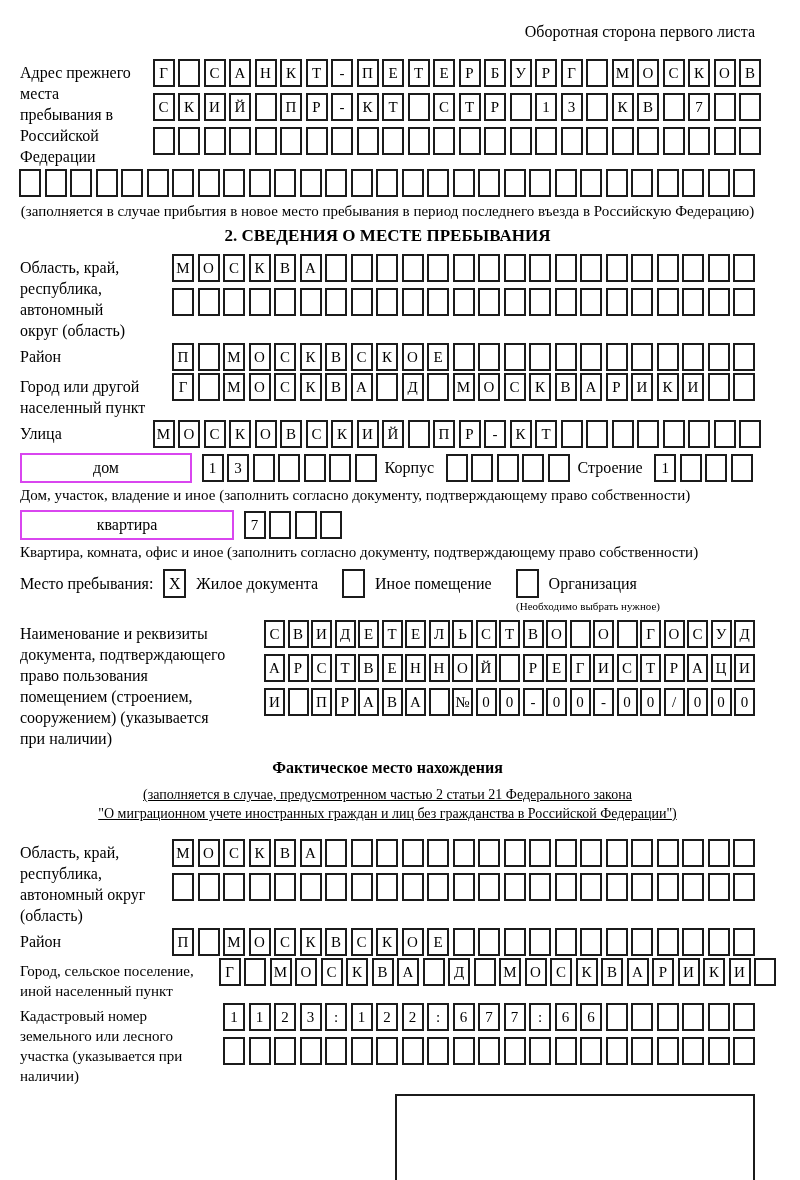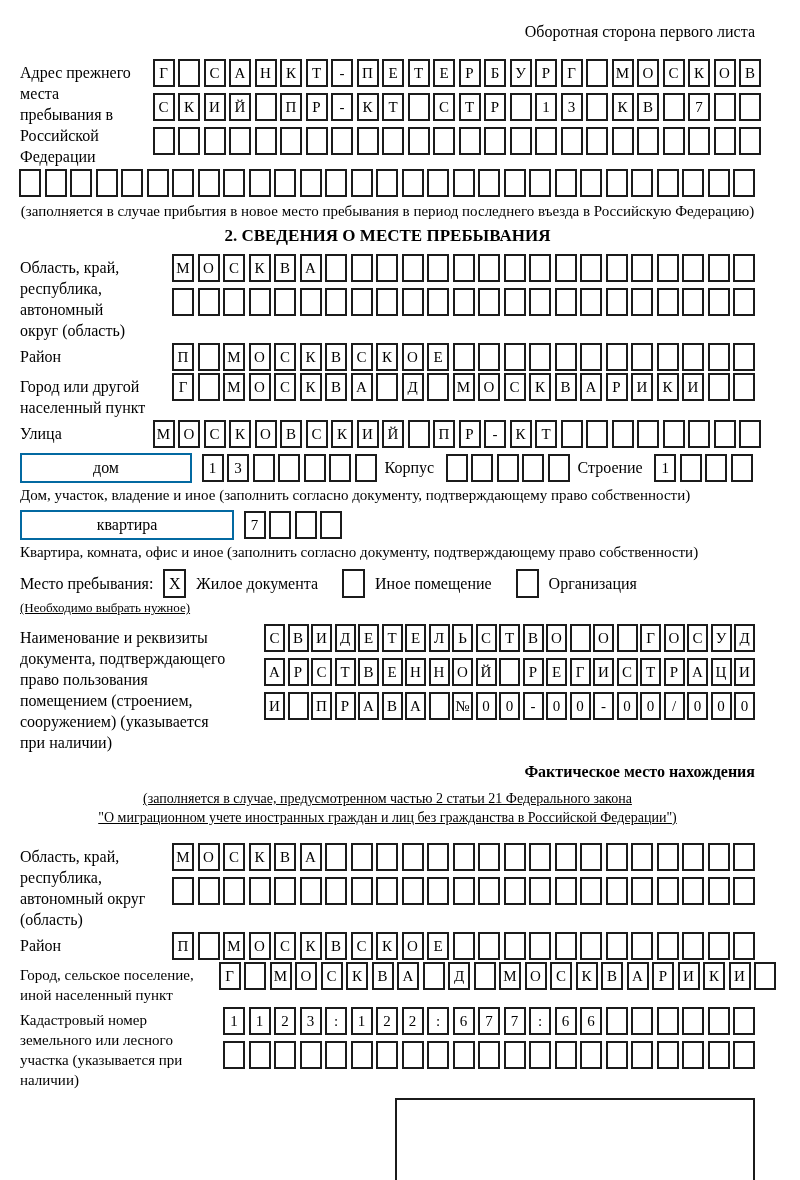--- a/index.html
+++ b/index.html
@@ -15,35 +15,35 @@
   .gridcol .cells{margin-bottom:6px;}
   .cells:last-child{margin-bottom:0;}
   .cell{flex:none;width:22px;height:28px;box-sizing:border-box;border:2px solid #1b1b1b;margin-left:3.5px;
         display:flex;align-items:center;justify-content:center;font-size:15px;background:#fff;}
   .tight .cell{width:21px;margin-left:2.5px;}
   .fullrow{margin-top:1px;}
 
   .note{font-size:15px;line-height:18px;}
   .note.center{text-align:center;}
   .sec-title{font-size:17px;font-weight:bold;text-align:center;margin:6px 0 8px 0;}
-  .sub-title{font-size:16px;font-weight:bold;text-align:right;margin:10px 0 8px 0;}
+  .sub-title{font-size:16px;font-weight:bold;text-align:center;margin:10px 0 8px 0;}
 
   .house-row{display:flex;align-items:center;margin:5px 0 3px 0;}
-  .wide-box{flex:none;box-sizing:border-box;border:2px solid #0369a1;height:30px;display:flex;
+  .wide-box{flex:none;box-sizing:border-box;border:2px solid #d946ef;height:30px;display:flex;
             align-items:center;justify-content:center;font-size:16px;background:#fff;}
   .dom-box{width:172px;margin-right:6px;}
   .kv-box{width:214px;margin-right:6px;}
   .inline-cells{display:flex;}
   .mid-label{font-size:16px;margin:0 8px;}
 
   .chk-row{display:flex;align-items:center;margin:8px 0 2px 0;font-size:16px;}
   .chk{flex:none;width:23px;height:29px;box-sizing:border-box;border:2px solid #1b1b1b;margin:0 10px;
        display:flex;align-items:center;justify-content:center;font-size:16px;}
   .chk-label{margin-right:14px;}
-  .choose-note{width:640px;text-align:left;font-size:13px;margin:2px 0 8px 0;text-decoration:underline;}
+  .choose-note{width:640px;text-align:right;font-size:11px;margin:2px 0 8px 0;}
 
   .fact-note{text-align:center;font-size:14px;line-height:19px;margin-bottom:16px;text-decoration:underline;}
   .stamp-box{width:360px;height:175px;box-sizing:border-box;border:2px solid #1b1b1b;margin-left:375px;margin-top:8px;}
   .mb6{margin-bottom:6px;}
 </style>
 </head>
 <body>
 
 <div class="page">
 

